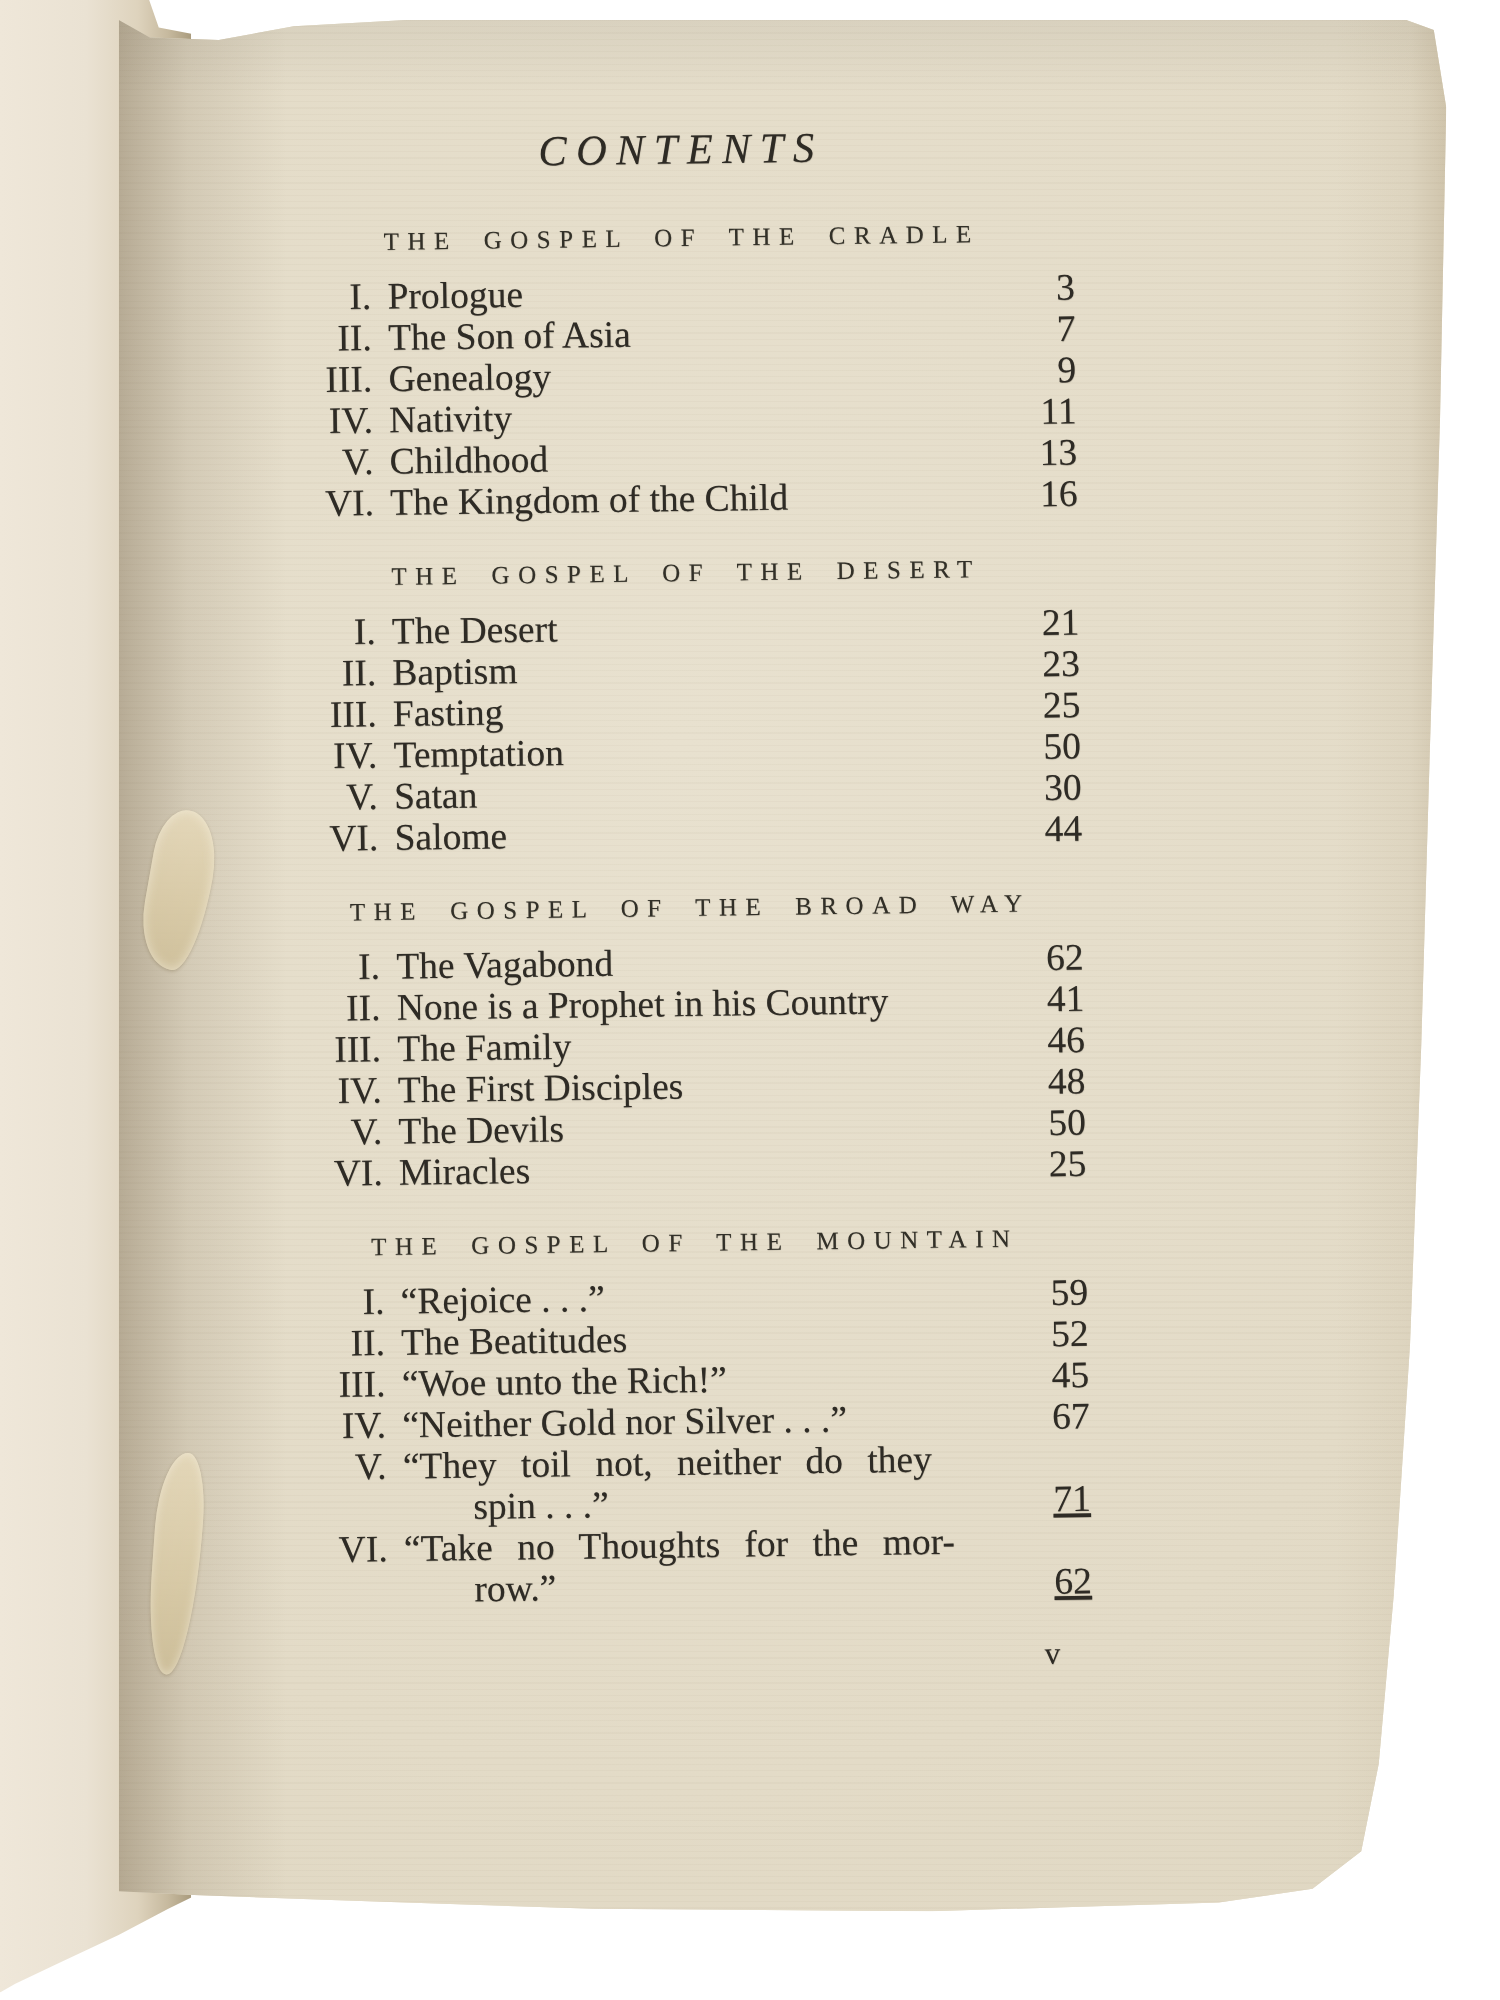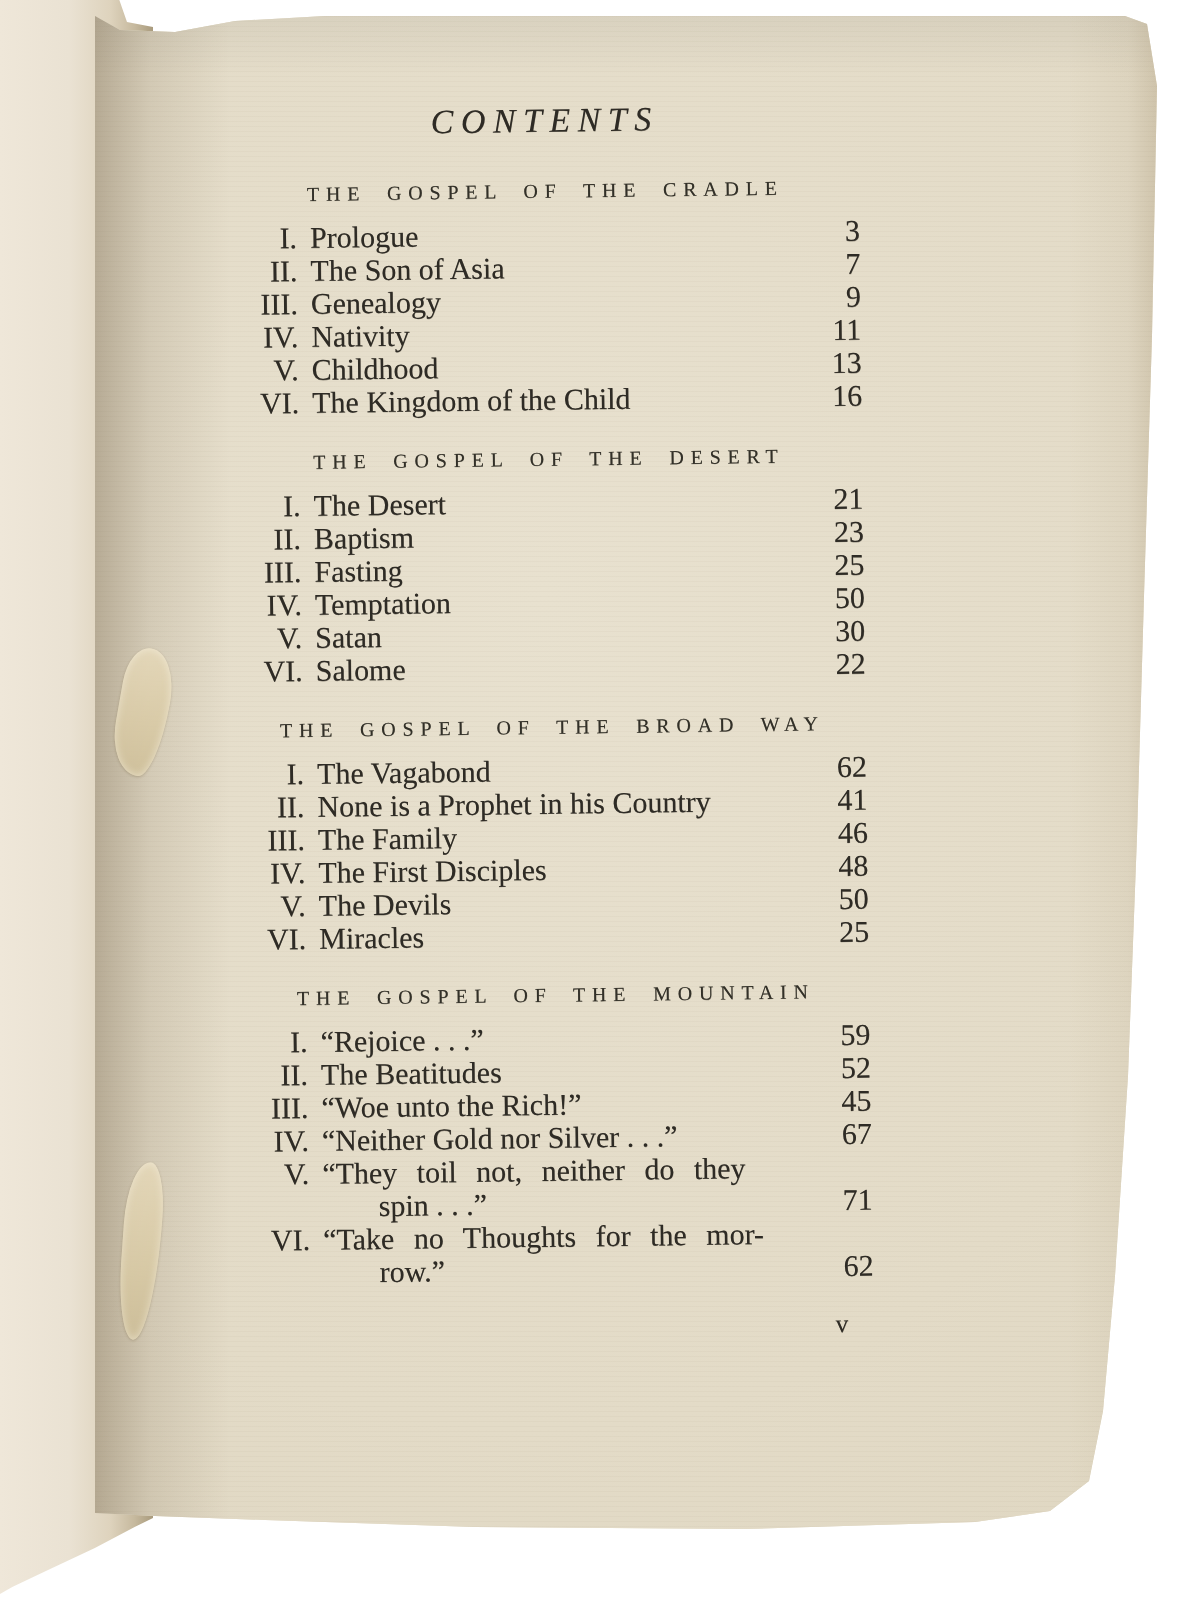--- a/index.html
+++ b/index.html
@@ -61,21 +61,21 @@
   .section.first{margin-top:36px;}
   .heading{
     text-align:center;font-size:20px;line-height:26px;font-weight:400;
     letter-spacing:.34em;word-spacing:.45em;padding-left:.34em;
     margin-bottom:14px;color:#323028;
   }
   .row{display:flex;align-items:baseline;font-size:30px;line-height:33px;}
   .num{width:72px;text-align:right;flex:none;}
   .mid{flex:1 1 auto;margin-left:13px;}
   .pageno{width:56px;text-align:right;flex:none;}
-  .row.two .pageno{align-self:flex-end;}
+  .row.two .pageno{align-self:flex-end;text-decoration:underline;}
   .jline{display:block;word-spacing:.40em;}
   .cont{display:block;padding-left:56px;}
   .folio{margin-top:28px;text-align:right;padding-right:26px;font-size:25px;line-height:28px;}
 </style>
 </head>
 <body>
 
 <div class="photo">
   <div class="facing"></div>
   <div class="page">
@@ -138,21 +138,21 @@
               <span class="pageno">50</span>
             </div>
             <div class="row">
               <span class="num">V.</span>
               <span class="mid">Satan</span>
               <span class="pageno">30</span>
             </div>
             <div class="row">
               <span class="num">VI.</span>
               <span class="mid">Salome</span>
-              <span class="pageno">22</span>
+              <span class="pageno">44</span>
             </div>
           </div>
           <div class="section">
             <div class="heading">THE GOSPEL OF THE BROAD WAY</div>
             <div class="row">
               <span class="num">I.</span>
               <span class="mid">The Vagabond</span>
               <span class="pageno">62</span>
             </div>
             <div class="row">

